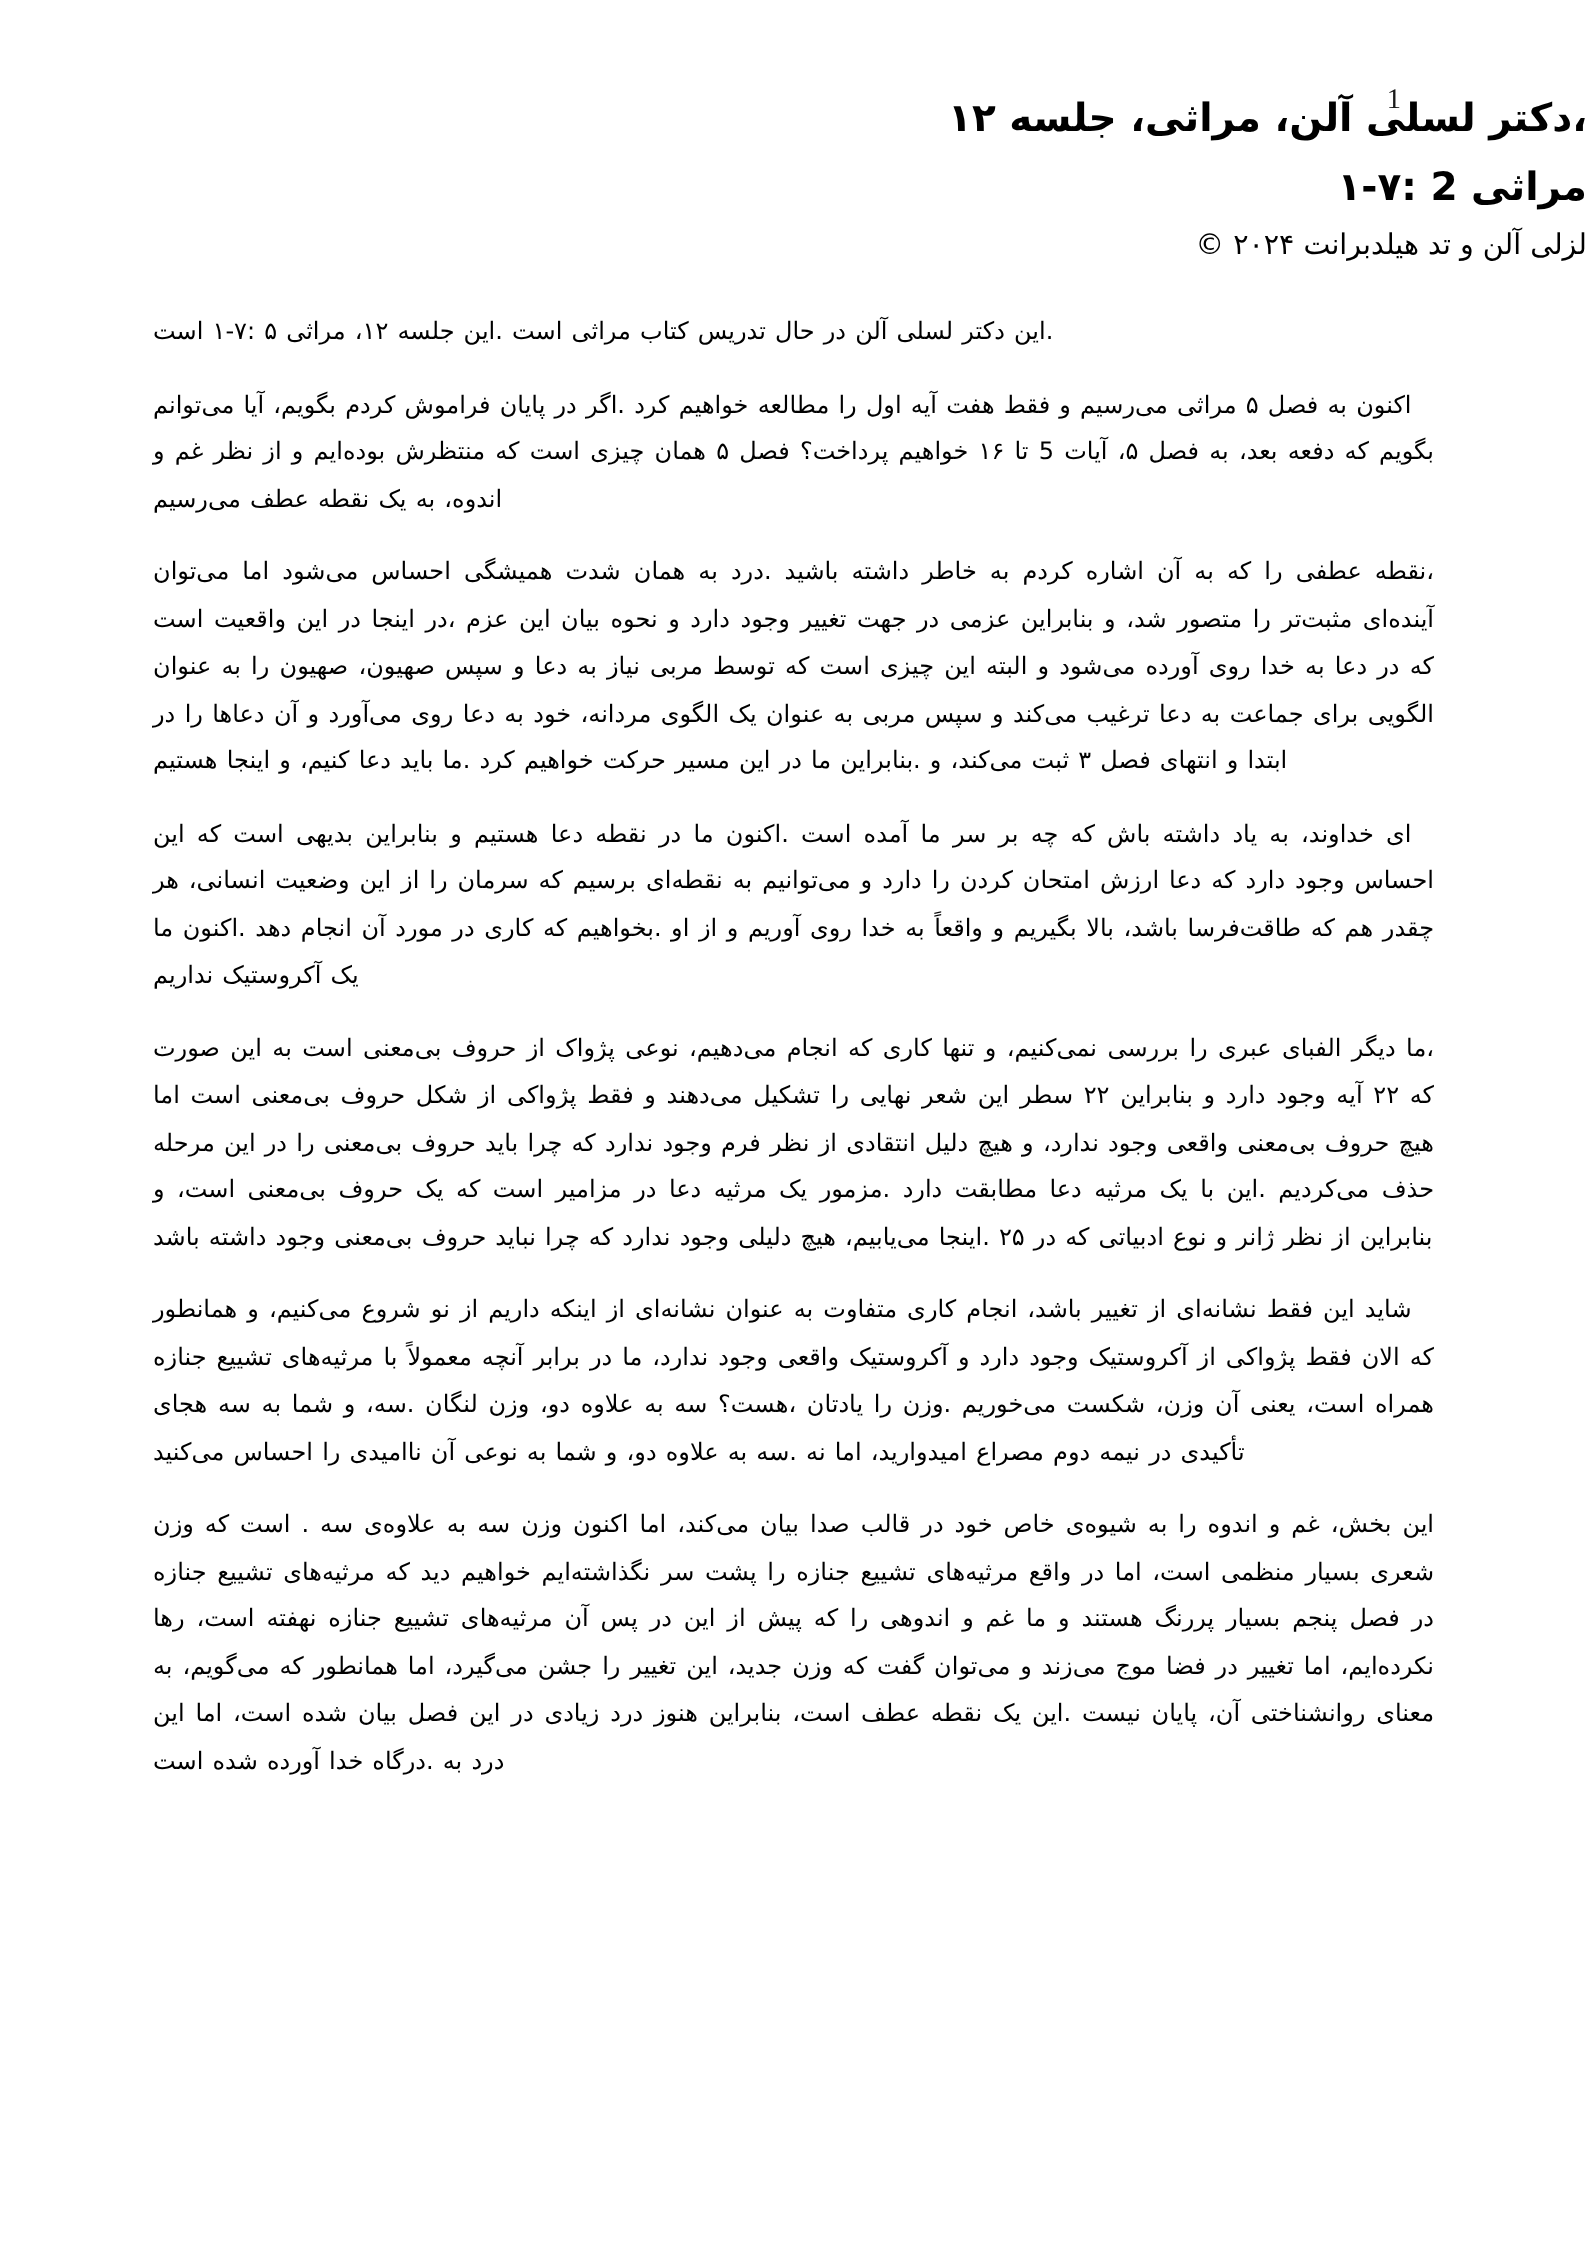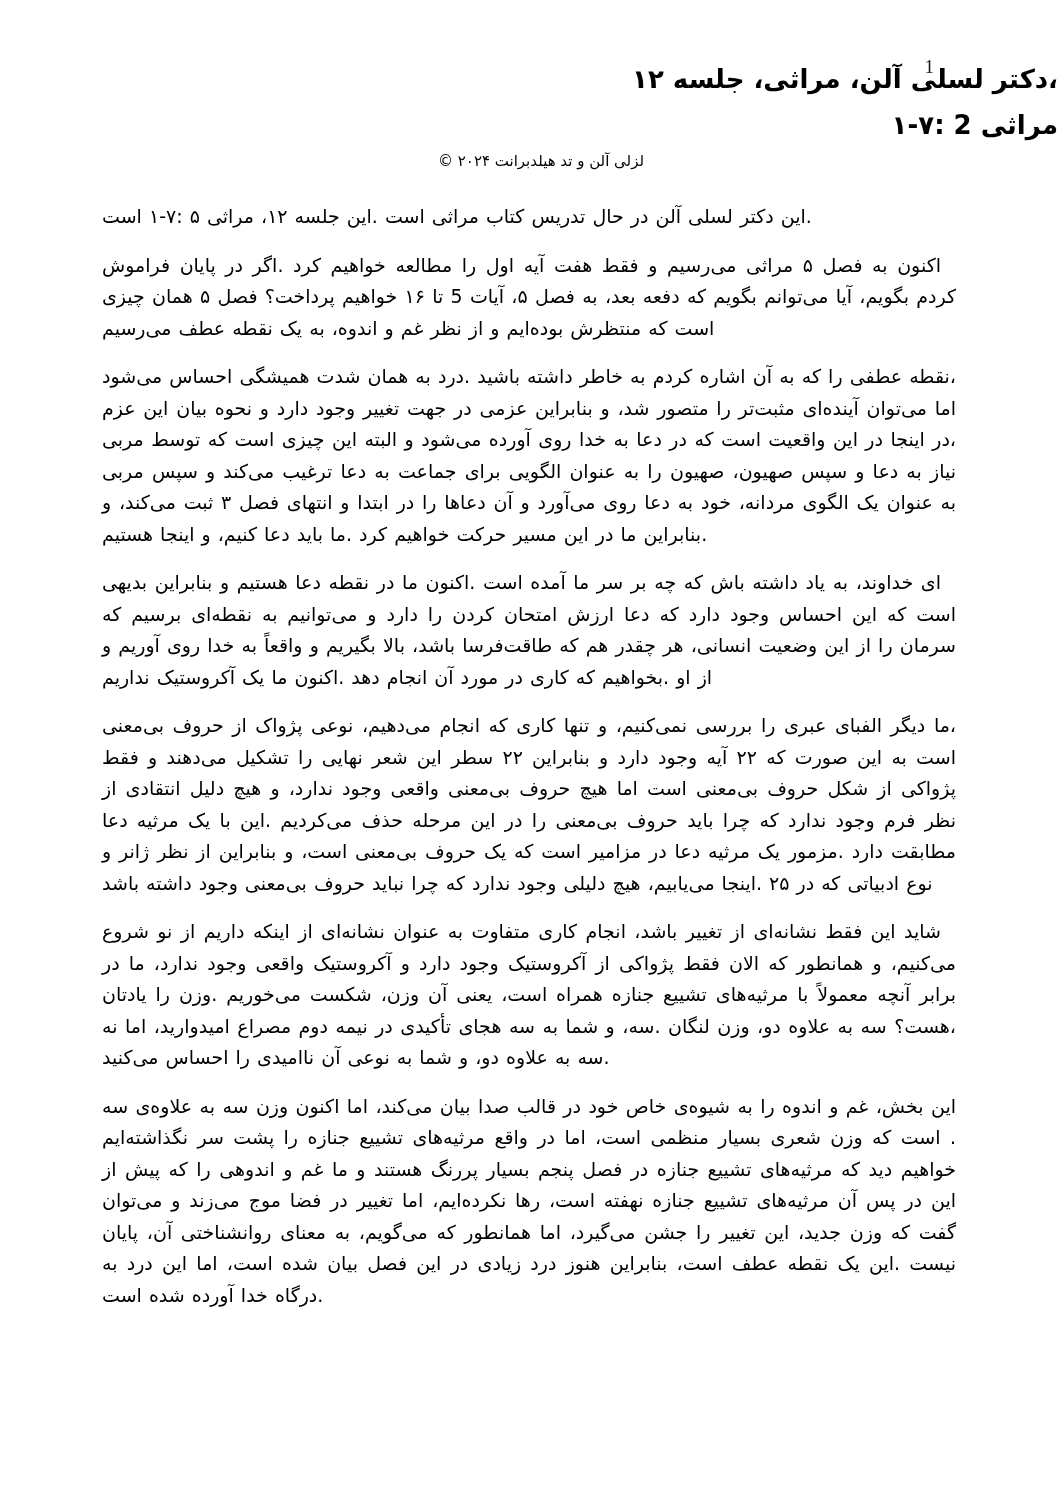--- a/index.html
+++ b/index.html
@@ -29,30 +29,29 @@
     direction: rtl;
   }
   .title-block {
     padding-top: 56px;
     font-weight: bold;
     font-size: 26px;
     line-height: 46px;
     color: #000000;
   }
   .copyright {
-    text-align: center;
-    font-size: 15px;
+    font-size: 19px;
     font-weight: normal;
     margin-top: 4px;
     color: #000000;
     margin-left: 24px;
   }
   .content {
     margin: 31px 102px 0 102px;
-    font-size: 19px;
+    font-size: 16px;
     line-height: 31.5px;
   }
   .content p {
     margin: 0 0 17px 0;
     text-align: justify;
     text-align-last: left;
     -moz-text-align-last: left;
     word-spacing: 1px;
   }
   .content p.indent {

